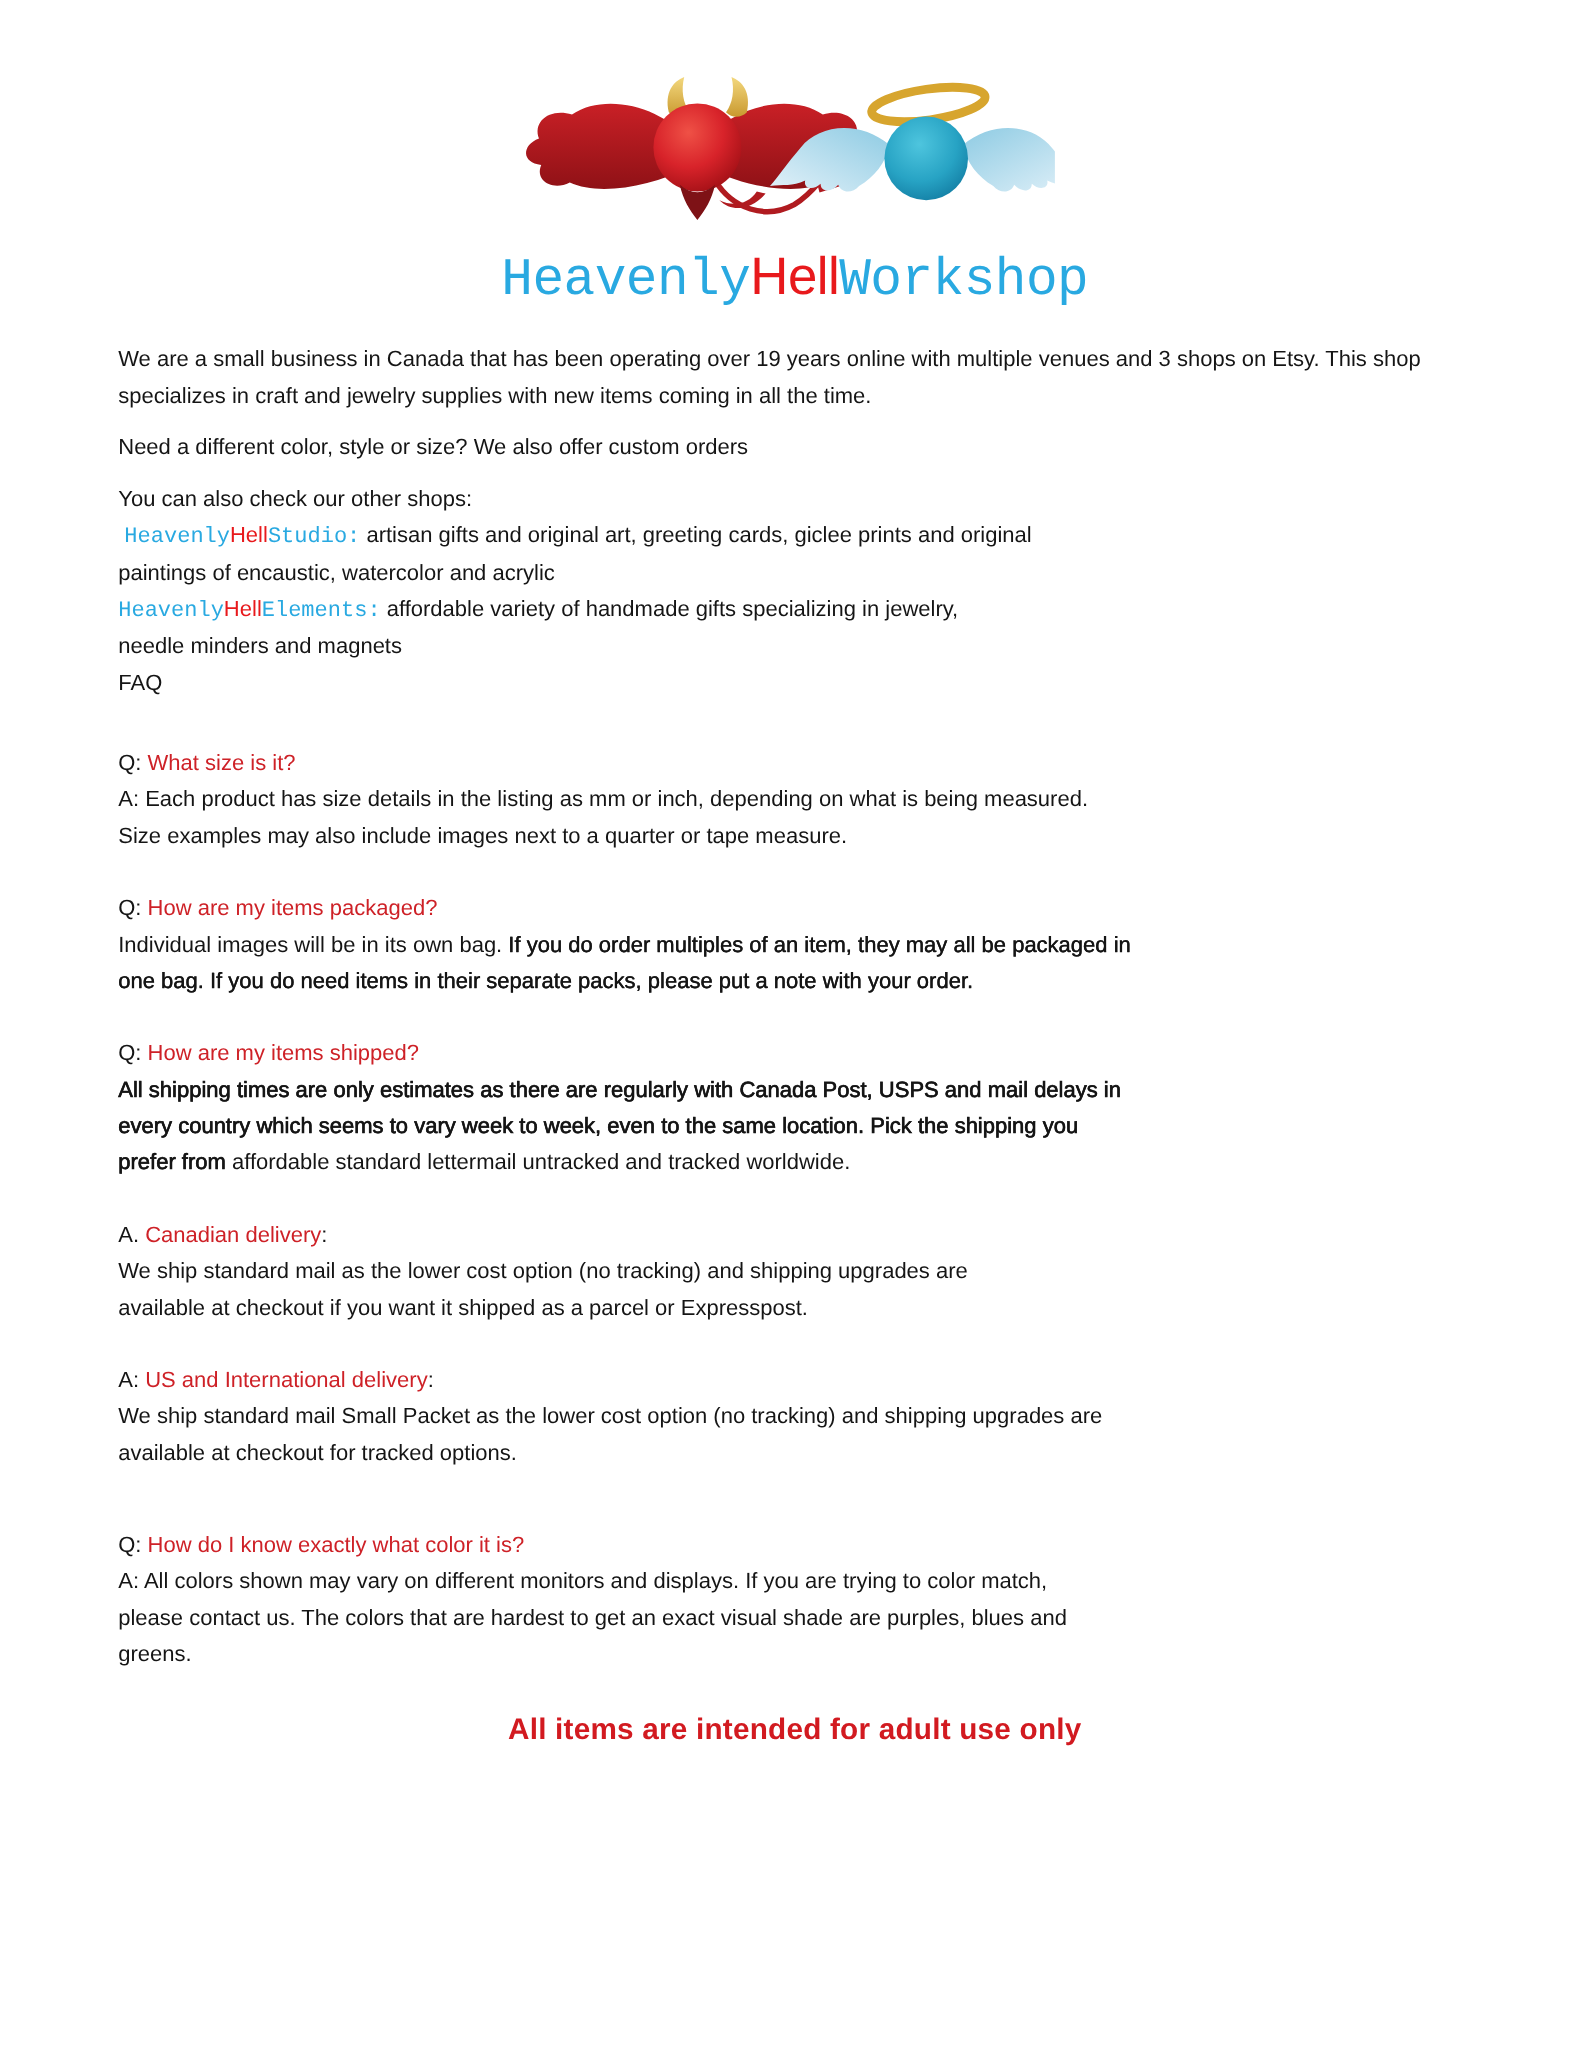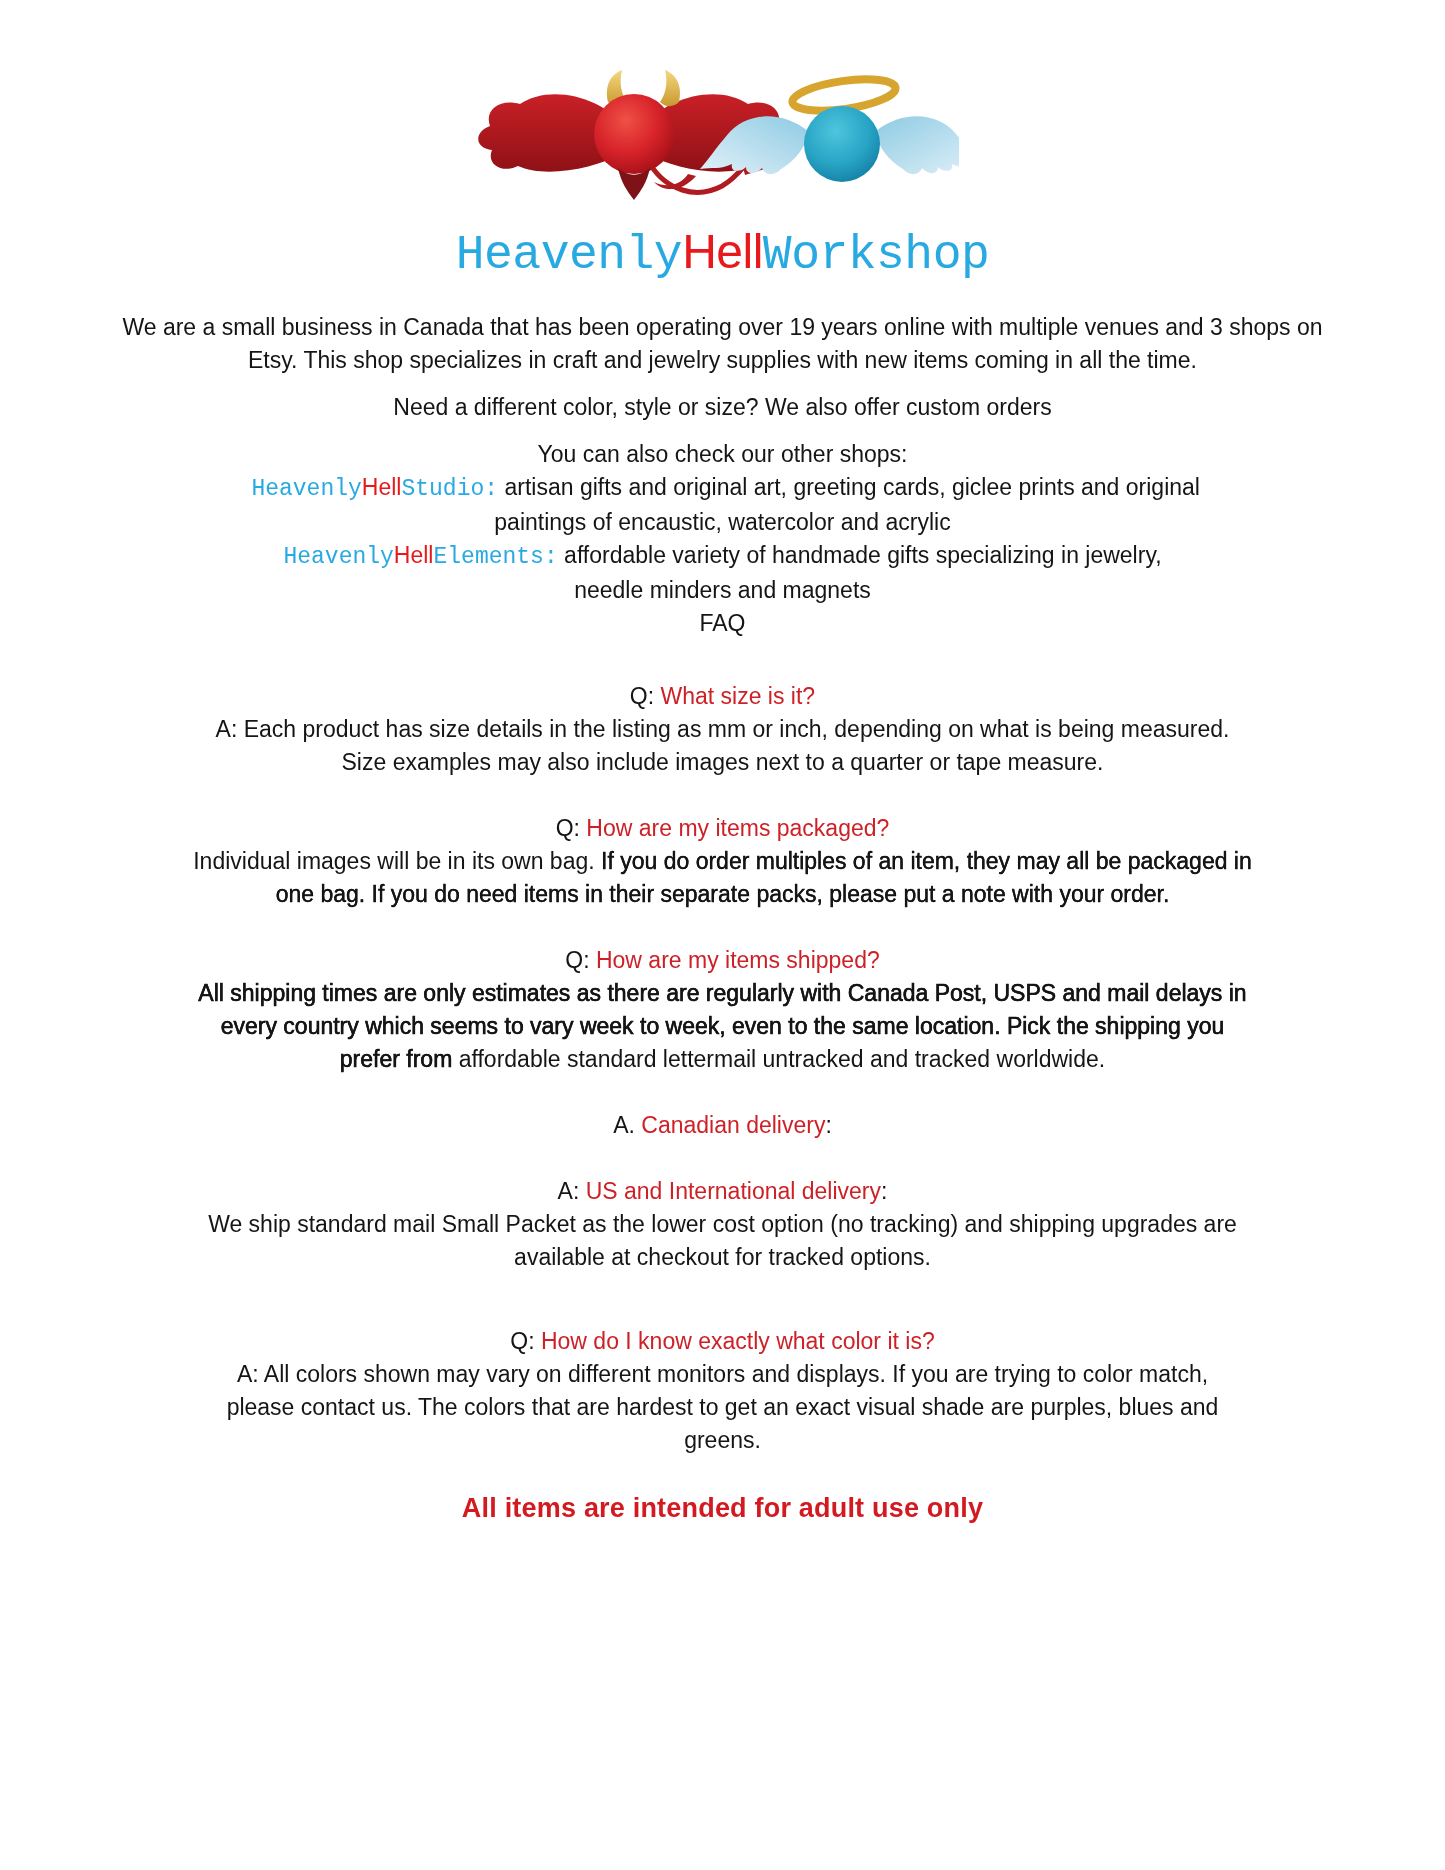--- a/index.html
+++ b/index.html
@@ -11,23 +11,22 @@
   .logo-wrap svg{margin-left:-42px;}
   .title{
     text-align:center;margin-top:24px;font-size:48px;line-height:1.15;
     letter-spacing:-0.5px;font-weight:normal;
   }
   .c-blue{color:var(--blue);font-family:Liberation Mono, monospace;}
   .c-titlered{color:var(--title-red);}
   .c-red{color:var(--question-red);}
   .doc{width:1230px;margin:28px auto 0 auto;}
   .para{
-    font-size:23px;line-height:33px;white-space:pre-wrap;margin:0;
+    font-size:20px;line-height:33px;white-space:pre-wrap;margin:0;
     color:#151515;
-    text-align:center;
   }
   .para.center{text-align:center;}
   .para.footer-note{
     font-weight:bold;font-size:27px;line-height:38px;color:var(--footer-red);
     letter-spacing:0.2px;
   }
   .seg-strong{-webkit-text-stroke:0.55px currentColor;text-shadow:0 0 0.6px currentColor;}
   .seg-semi{-webkit-text-stroke:0.3px currentColor;text-shadow:0 0 0.3px currentColor;}
 </style>
 </head>
@@ -100,20 +99,22 @@
       <p class="para"><span>A: Each product has size details in the listing as mm or inch, depending on what is being measured.
 Size examples may also include images next to a quarter or tape measure.</span></p>
       <p class="para" style="margin-top: 33px;"><span>Q: </span><span class="c-red">How are my items packaged?</span></p>
       <p class="para"><span>Individual images will be in its own bag. </span><span class="seg-semi">If you do order multiples of an item, they may all be packaged in
 one bag. If you do need items in their separate packs, please put a note with your order.</span></p>
       <p class="para" style="margin-top: 33px;"><span>Q: </span><span class="c-red">How are my items shipped?</span></p>
       <p class="para"><span class="seg-strong">All shipping times are only estimates as there are regularly with Canada Post, USPS and mail delays in
 every country which seems to vary week to week, even to the same location. Pick the shipping you
 prefer from </span><span>affordable standard lettermail untracked and tracked worldwide.</span></p>
       <p class="para" style="margin-top: 33px;"><span>A. </span><span class="c-red">Canadian delivery</span><span>:</span></p>
+      <p class="para"><span>We ship standard mail as the lower cost option (no tracking) and shipping upgrades are
+available at checkout if you want it shipped as a parcel or Expresspost.</span></p>
       <p class="para" style="margin-top: 33px;"><span>A: </span><span class="c-red">US and International delivery</span><span>:</span></p>
       <p class="para"><span>We ship standard mail Small Packet as the lower cost option (no tracking) and shipping upgrades are
 available at checkout for tracked options.</span></p>
       <p class="para" style="margin-top: 51px;"><span>Q: </span><span class="c-red">How do I know exactly what color it is?</span></p>
       <p class="para"><span>A: All colors shown may vary on different monitors and displays. If you are trying to color match,
 please contact us. The colors that are hardest to get an exact visual shade are purples, blues and
 greens.</span></p>
       <p class="para center footer-note" style="margin-top: 32px;"><span>All items are intended for adult use only</span></p>
     </div>
 

